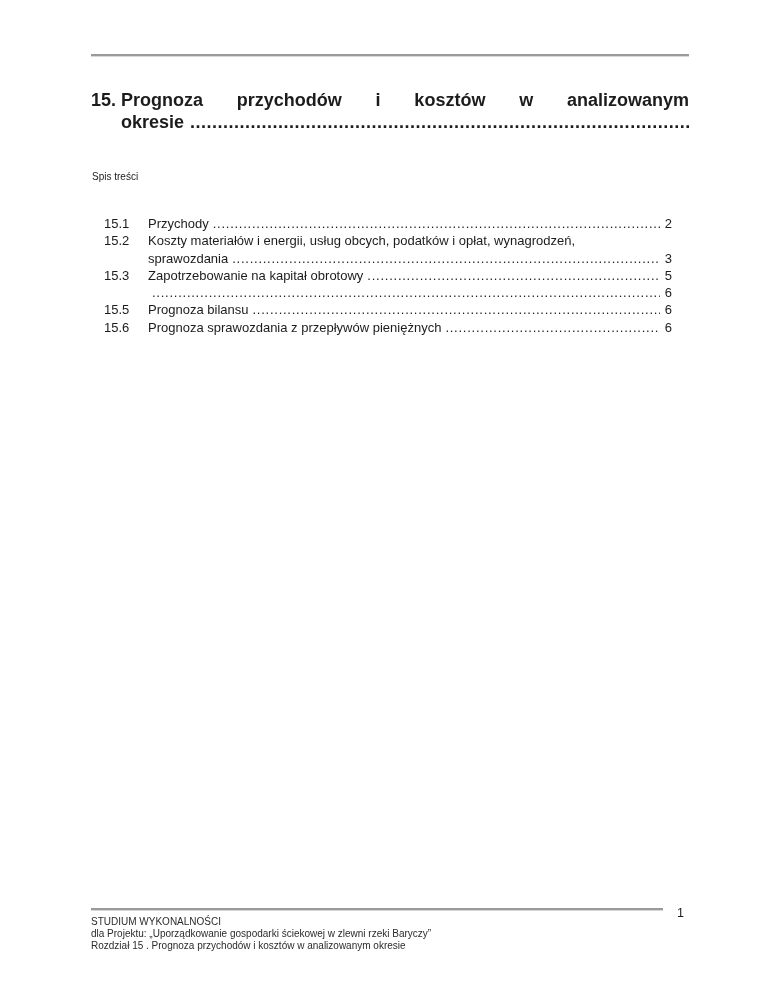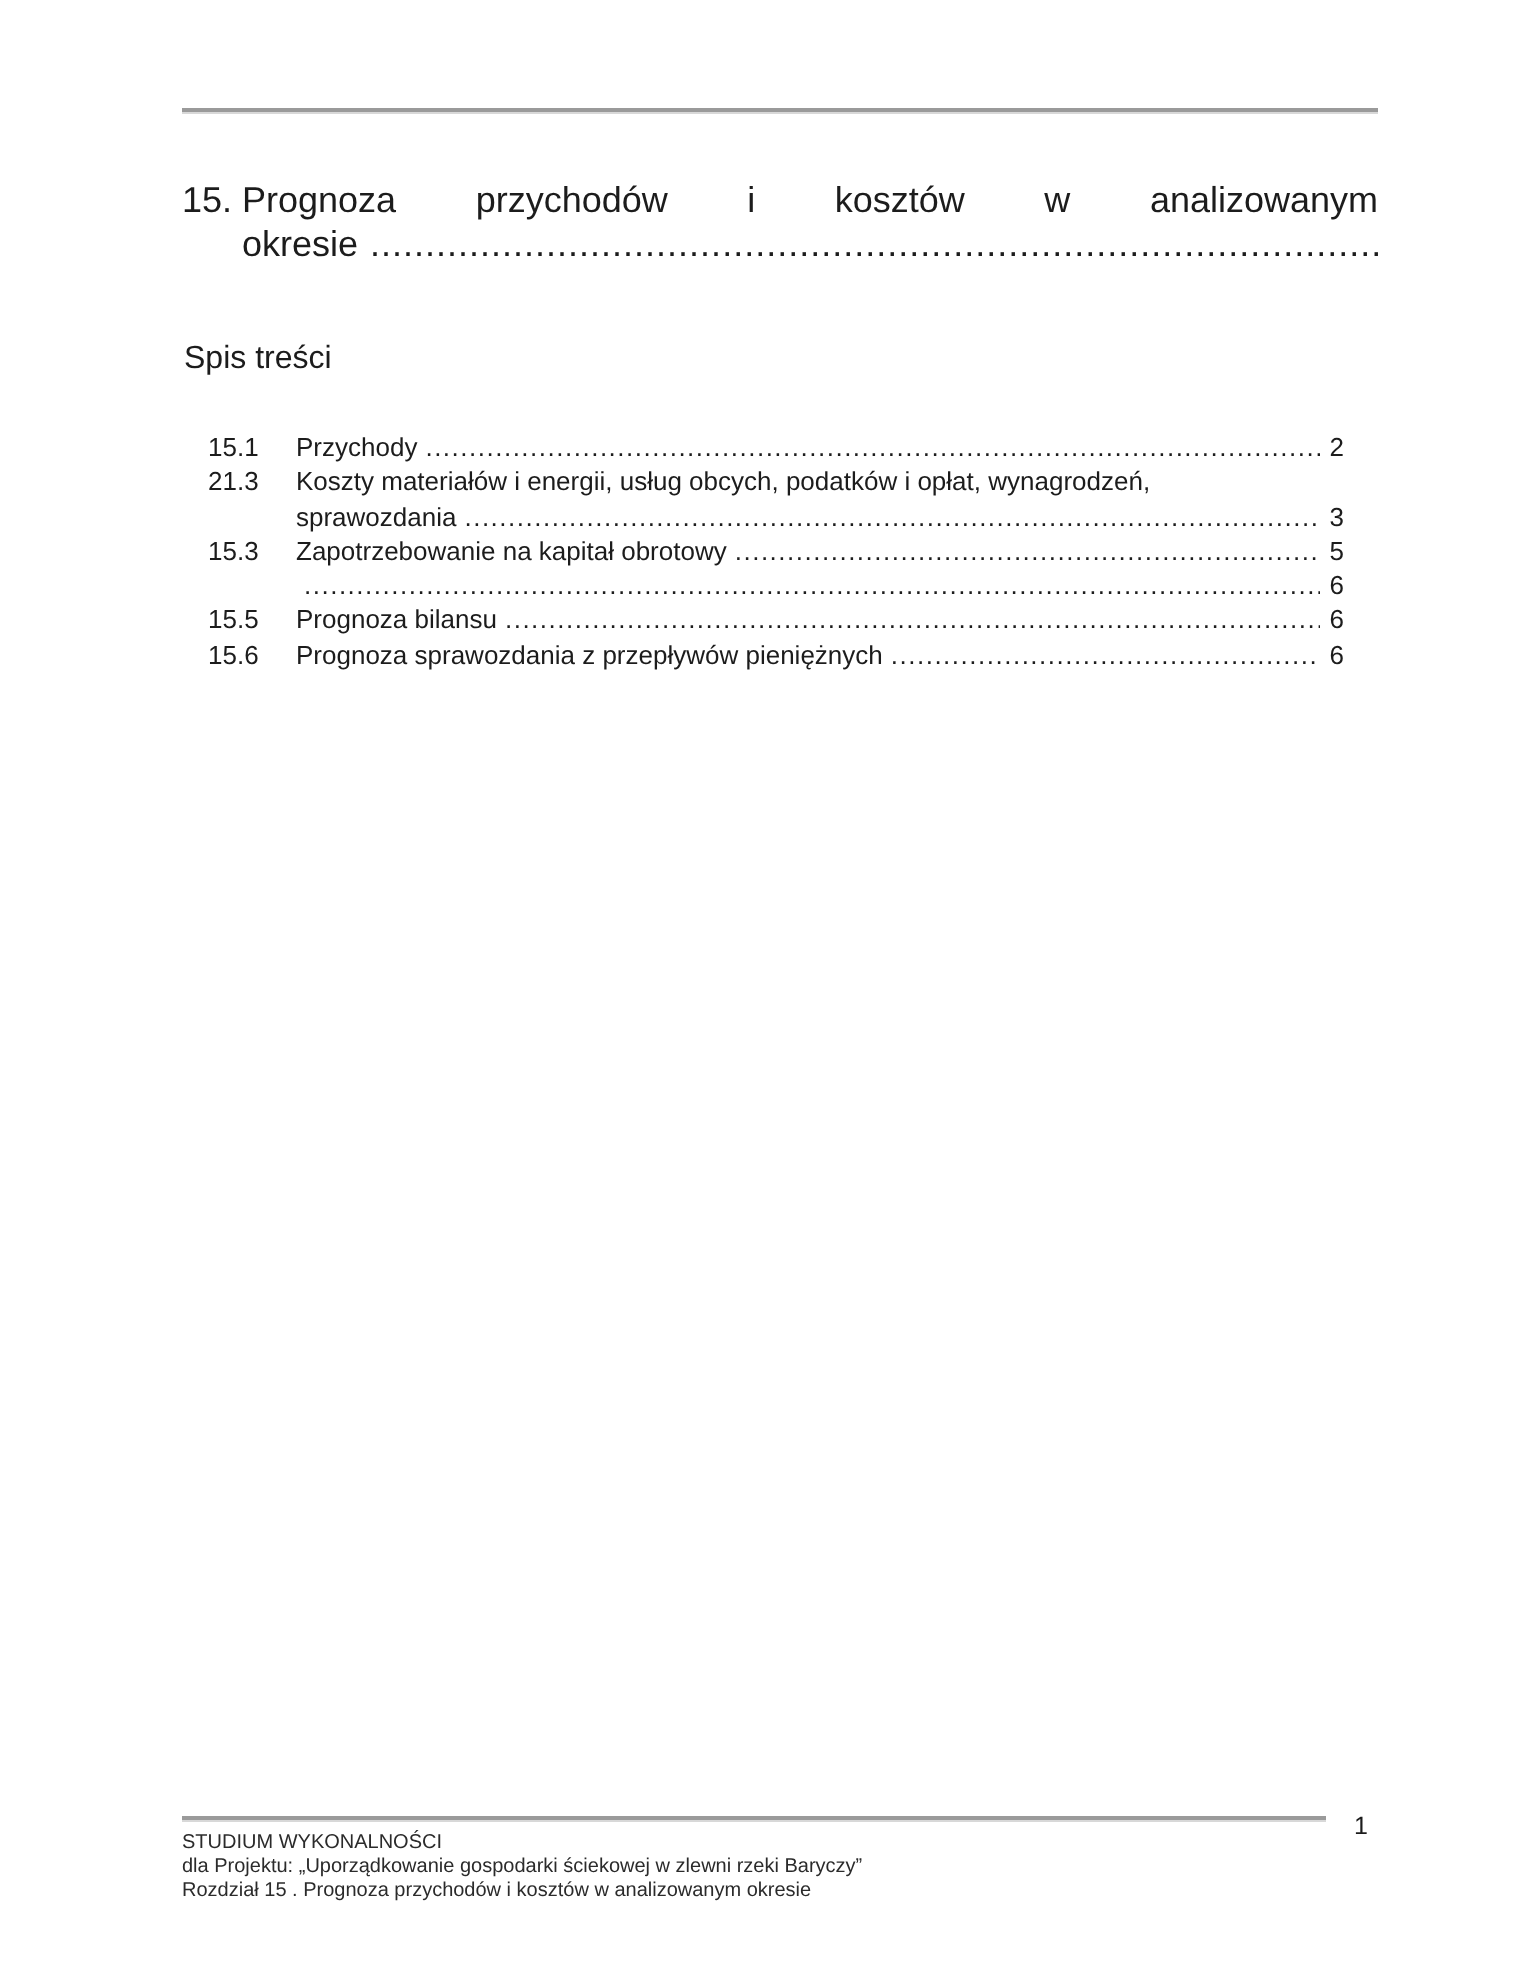--- a/index.html
+++ b/index.html
@@ -23,41 +23,41 @@
   .hrule.header { top: 54px; width: 598px; }
   .hrule.footer { top: 908px; width: 572px; }
 
   
   .heading {
     position: absolute;
     left: 91px;
     top: 90px;
     width: 598px;
     font-size: 18px;
-    font-weight: normal;
+    font-weight: bold;
     line-height: 21.5px;
     white-space: nowrap;
   }
   .h-line { display: flex; }
   .h-num { flex: 0 0 30px; }
   .h-just { flex: 1 1 auto; display: block; text-align: justify; text-align-last: justify; white-space: normal; }
   .h-leader {
     flex: 1 1 auto;
     overflow: hidden;
     white-space: nowrap;
     margin-left: 6px;
     letter-spacing: 0.5px;
   }
 
   
   .toc-title {
     position: absolute;
     left: 92px;
     top: 171px;
-    font-size: 16px;
+    font-size: 10px;
   }
 
   
   .toc {
     position: absolute;
     left: 104px;
     top: 215px;
     width: 568px;
     font-size: 13px;
     line-height: 17.3px;
@@ -117,21 +117,21 @@
   <div class="toc">
 
     <div class="toc-row">
       <span class="toc-num">15.1</span>
       <span class="toc-text">Przychody</span>
       <span class="toc-leader">..........................................................................................................................................................</span>
       <span class="toc-page">2</span>
     </div>
 
     <div class="toc-row">
-      <span class="toc-num">21.3</span>
+      <span class="toc-num">15.2</span>
       <span class="toc-text">Koszty materiałów i energii, usług obcych, podatków i opłat, wynagrodzeń,</span>
     </div>
 
     <div class="toc-row">
       <span class="toc-num"></span>
       <span class="toc-text">sprawozdania</span>
       <span class="toc-leader">..........................................................................................................................................................</span>
       <span class="toc-page">3</span>
     </div>
 

